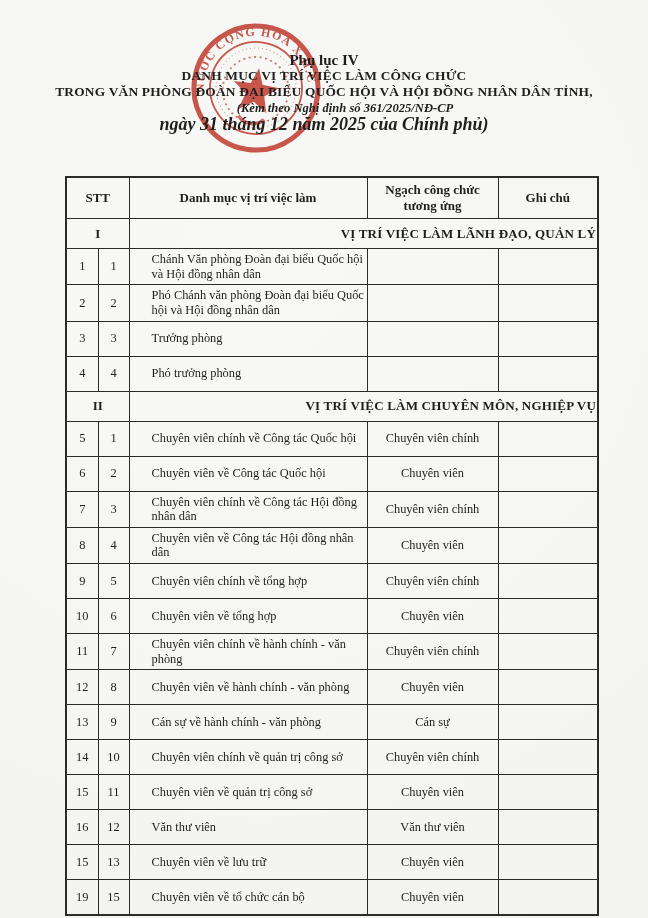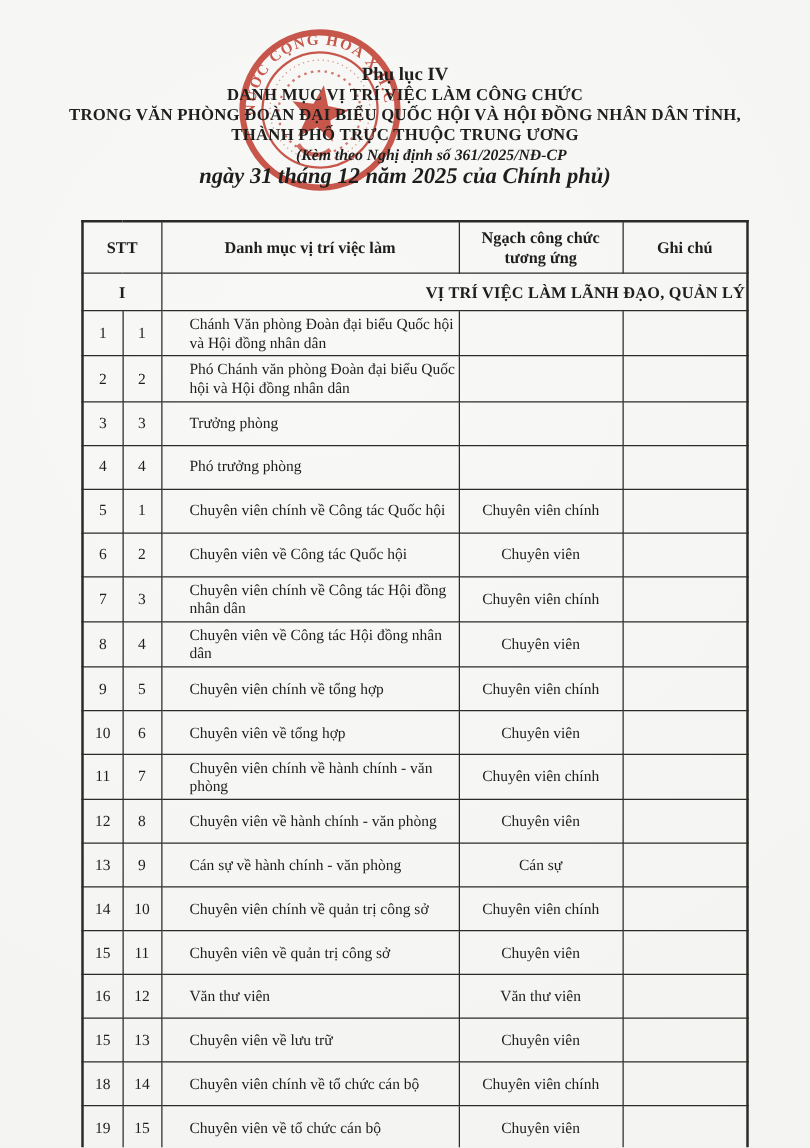--- a/index.html
+++ b/index.html
@@ -69,21 +69,20 @@
       <text font-size="12" letter-spacing="1.2" fill="currentColor">
         <textPath href="#sealArc" startOffset="1%">NƯỚC CỘNG HÒA X.H.C</textPath>
       </text>
     </svg>
   </div>
 
   <div class="doc-header">
     <div class="appendix">Phụ lục IV</div>
     <div class="t-main">DANH MỤC VỊ TRÍ VIỆC LÀM CÔNG CHỨC</div>
     <div class="t-main">TRONG VĂN PHÒNG ĐOÀN ĐẠI BIỂU QUỐC HỘI VÀ HỘI ĐỒNG NHÂN DÂN TỈNH,</div>
-    <div class="t-main">THÀNH PHỐ TRỰC THUỘC TRUNG ƯƠNG</div>
     <div class="t-sub">(Kèm theo Nghị định số 361/2025/NĐ-CP</div>
     <div class="t-sub2">ngày 31 tháng 12 năm 2025 của Chính phủ)</div>
   </div>
 
   <table class="positions">
     <colgroup>
       <col style="width:32px">
         <col style="width:31px">
         <col style="width:238px">
         <col style="width:131px">
@@ -123,20 +122,24 @@
           <td class="cc"></td>
           <td class="cc note"></td>
         </tr>
         <tr>
           <td class="cc">4</td>
           <td class="cc">4</td>
           <td class="pos">Phó trưởng phòng</td>
           <td class="cc"></td>
           <td class="cc note"></td>
         </tr>
+        <tr class="section">
+          <td class="cc" colspan="2">II</td>
+          <td class="sec" colspan="3">VỊ TRÍ VIỆC LÀM CHUYÊN MÔN, NGHIỆP VỤ</td>
+        </tr>
         <tr>
           <td class="cc">5</td>
           <td class="cc">1</td>
           <td class="pos">Chuyên viên chính về Công tác Quốc hội</td>
           <td class="cc">Chuyên viên chính</td>
           <td class="cc note"></td>
         </tr>
         <tr>
           <td class="cc">6</td>
           <td class="cc">2</td>
@@ -215,27 +218,20 @@
           <td class="cc note"></td>
         </tr>
         <tr>
           <td class="cc">15</td>
           <td class="cc">13</td>
           <td class="pos">Chuyên viên về lưu trữ</td>
           <td class="cc">Chuyên viên</td>
           <td class="cc note"></td>
         </tr>
         <tr>
-          <td class="cc">18</td>
-          <td class="cc">14</td>
-          <td class="pos">Chuyên viên chính về tổ chức cán bộ</td>
-          <td class="cc">Chuyên viên chính</td>
-          <td class="cc note"></td>
-        </tr>
-        <tr>
           <td class="cc">19</td>
           <td class="cc">15</td>
           <td class="pos">Chuyên viên về tổ chức cán bộ</td>
           <td class="cc">Chuyên viên</td>
           <td class="cc note"></td>
         </tr>
       </tbody>
   </table>
 
 </div>

